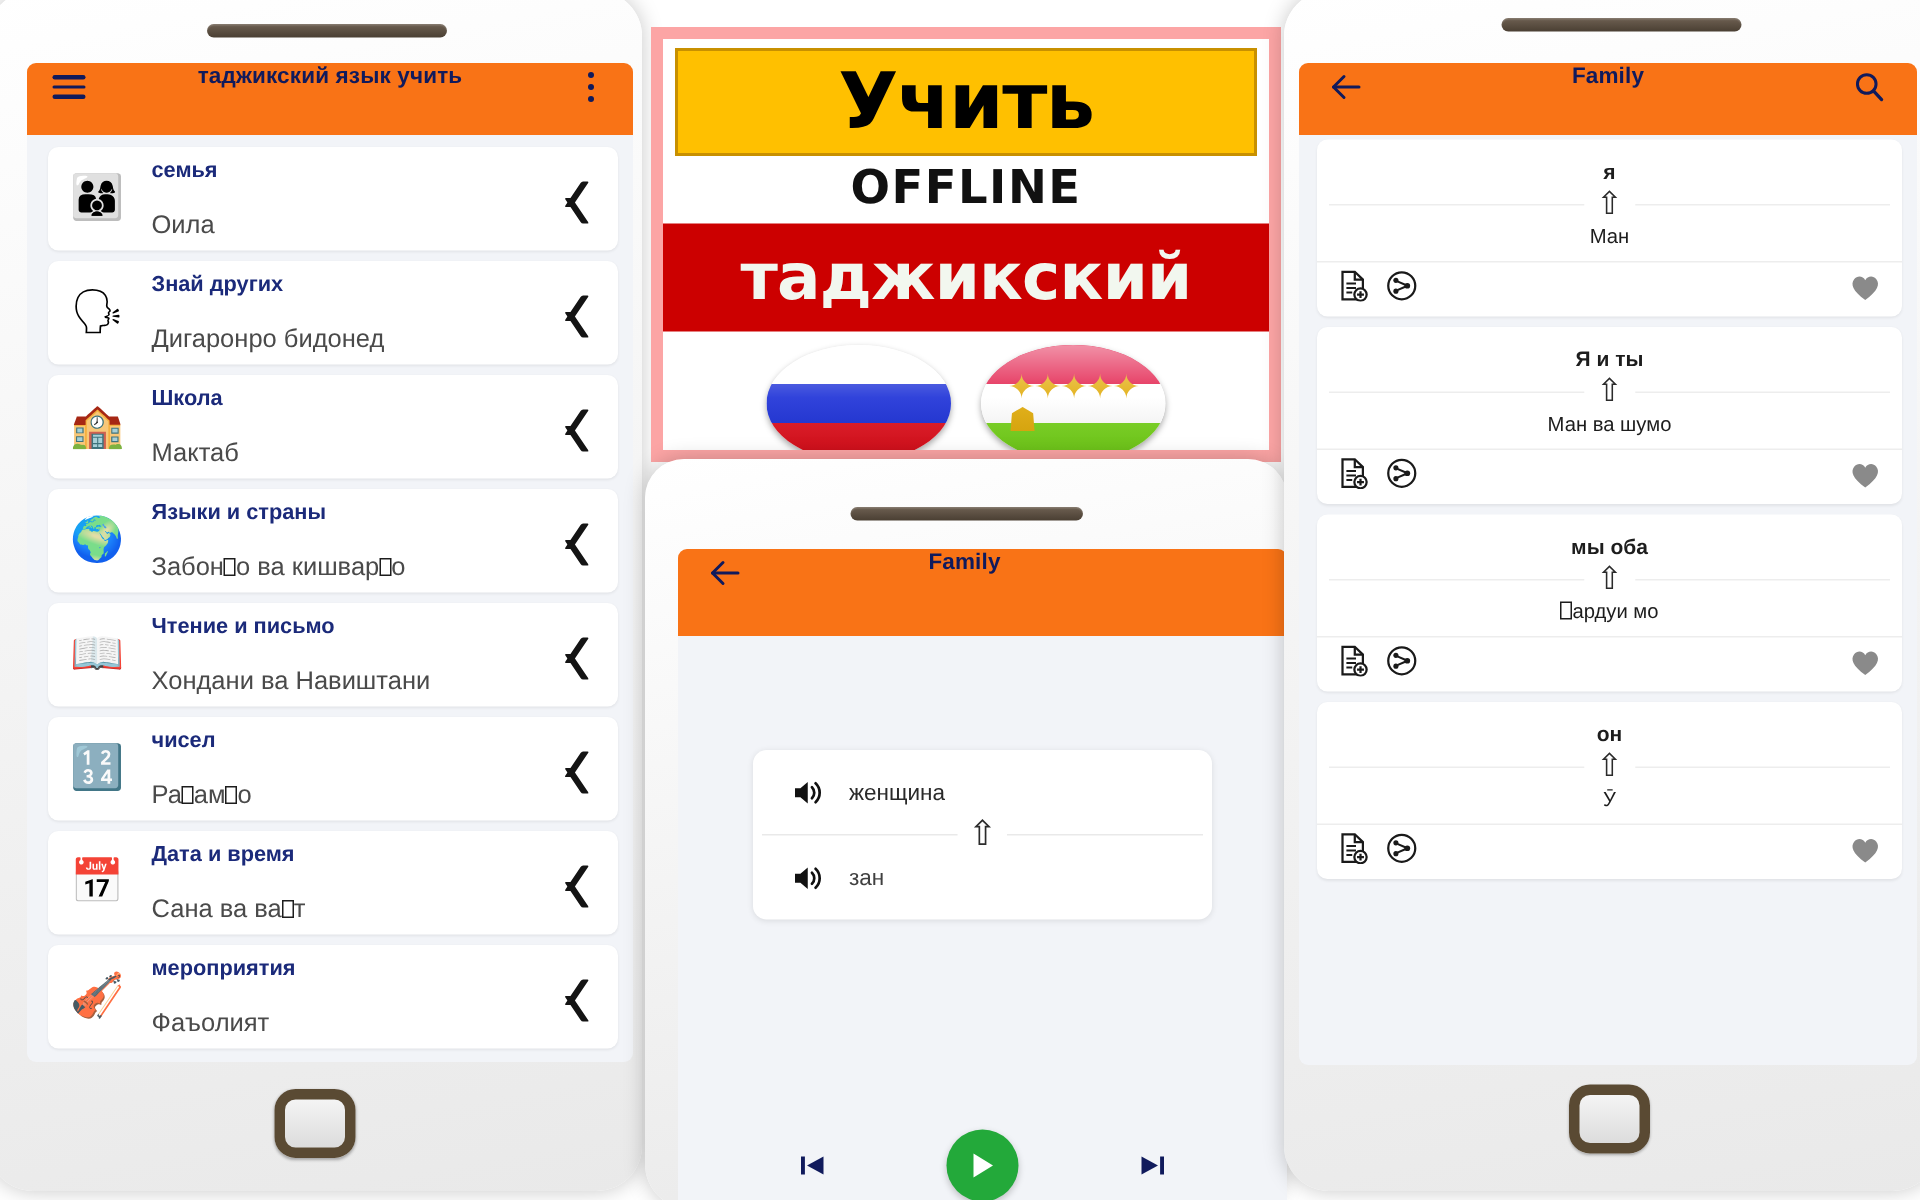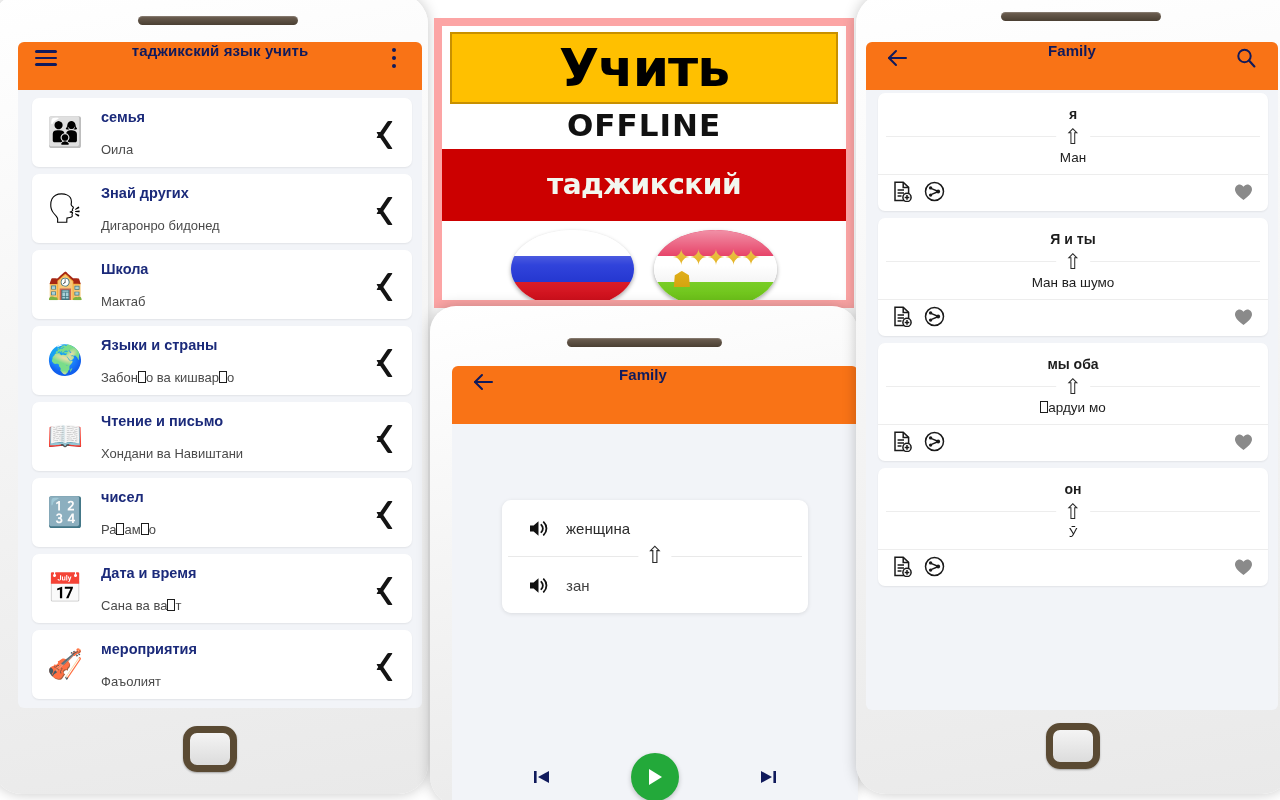--- a/index.html
+++ b/index.html
@@ -110,21 +110,21 @@
   }
   .cat-text { flex: 1; padding-left: 15px; }
   .cat-title {
     color: #1b2a7a;
     font-weight: bold;
     font-size: 14.5px;
     line-height: 1.25;
   }
   .cat-sub {
     color: #4a4a4a;
-    font-size: 13px;
+    font-size: 17px;
     margin-top: 16px;
   }
   .chev {
     width: 26px; height: 26px;
     flex: 0 0 26px;
     position: relative;
   }
   .chev::before, .chev::after {
     content: "";
     position: absolute;
@@ -170,21 +170,21 @@
   }
   .banner-red {
     margin: 6px 0 0 0;
     height: 72px;
     background: #cc0000;
     display: flex; align-items: center; justify-content: center;
   }
   .banner-red span {
     font-family: "DejaVu Sans", sans-serif;
     font-weight: bold;
-    font-size: 28px;
+    font-size: 43px;
     color: #f2f7ef;
     line-height: 1;
     letter-spacing: -0.5px;
   }
   .flags {
     display: flex; justify-content: center; gap: 20px;
     margin-top: 9px;
   }
   .flag {
     width: 123px; height: 78px;

